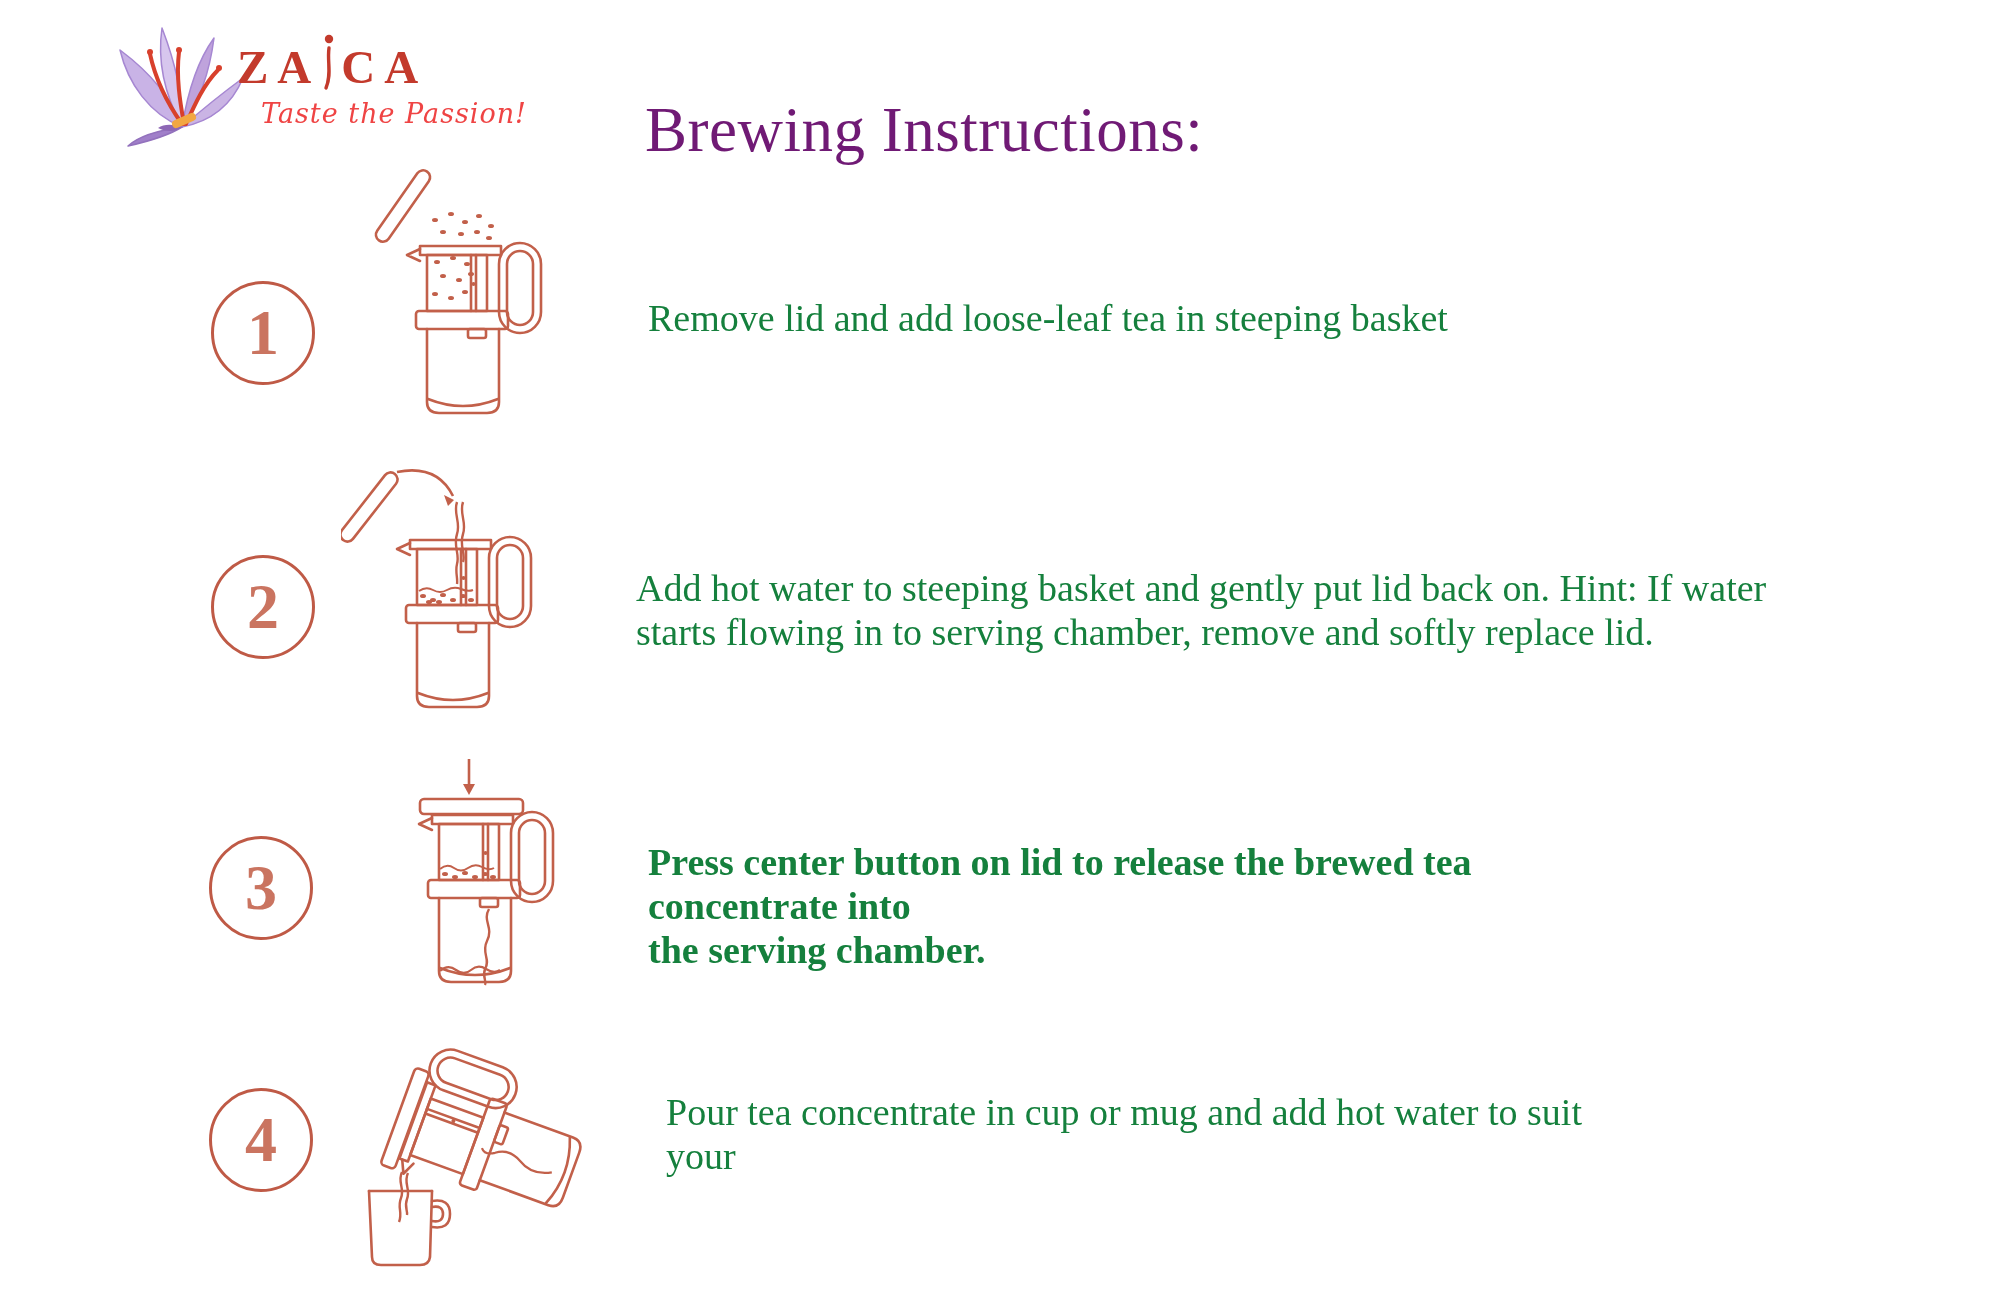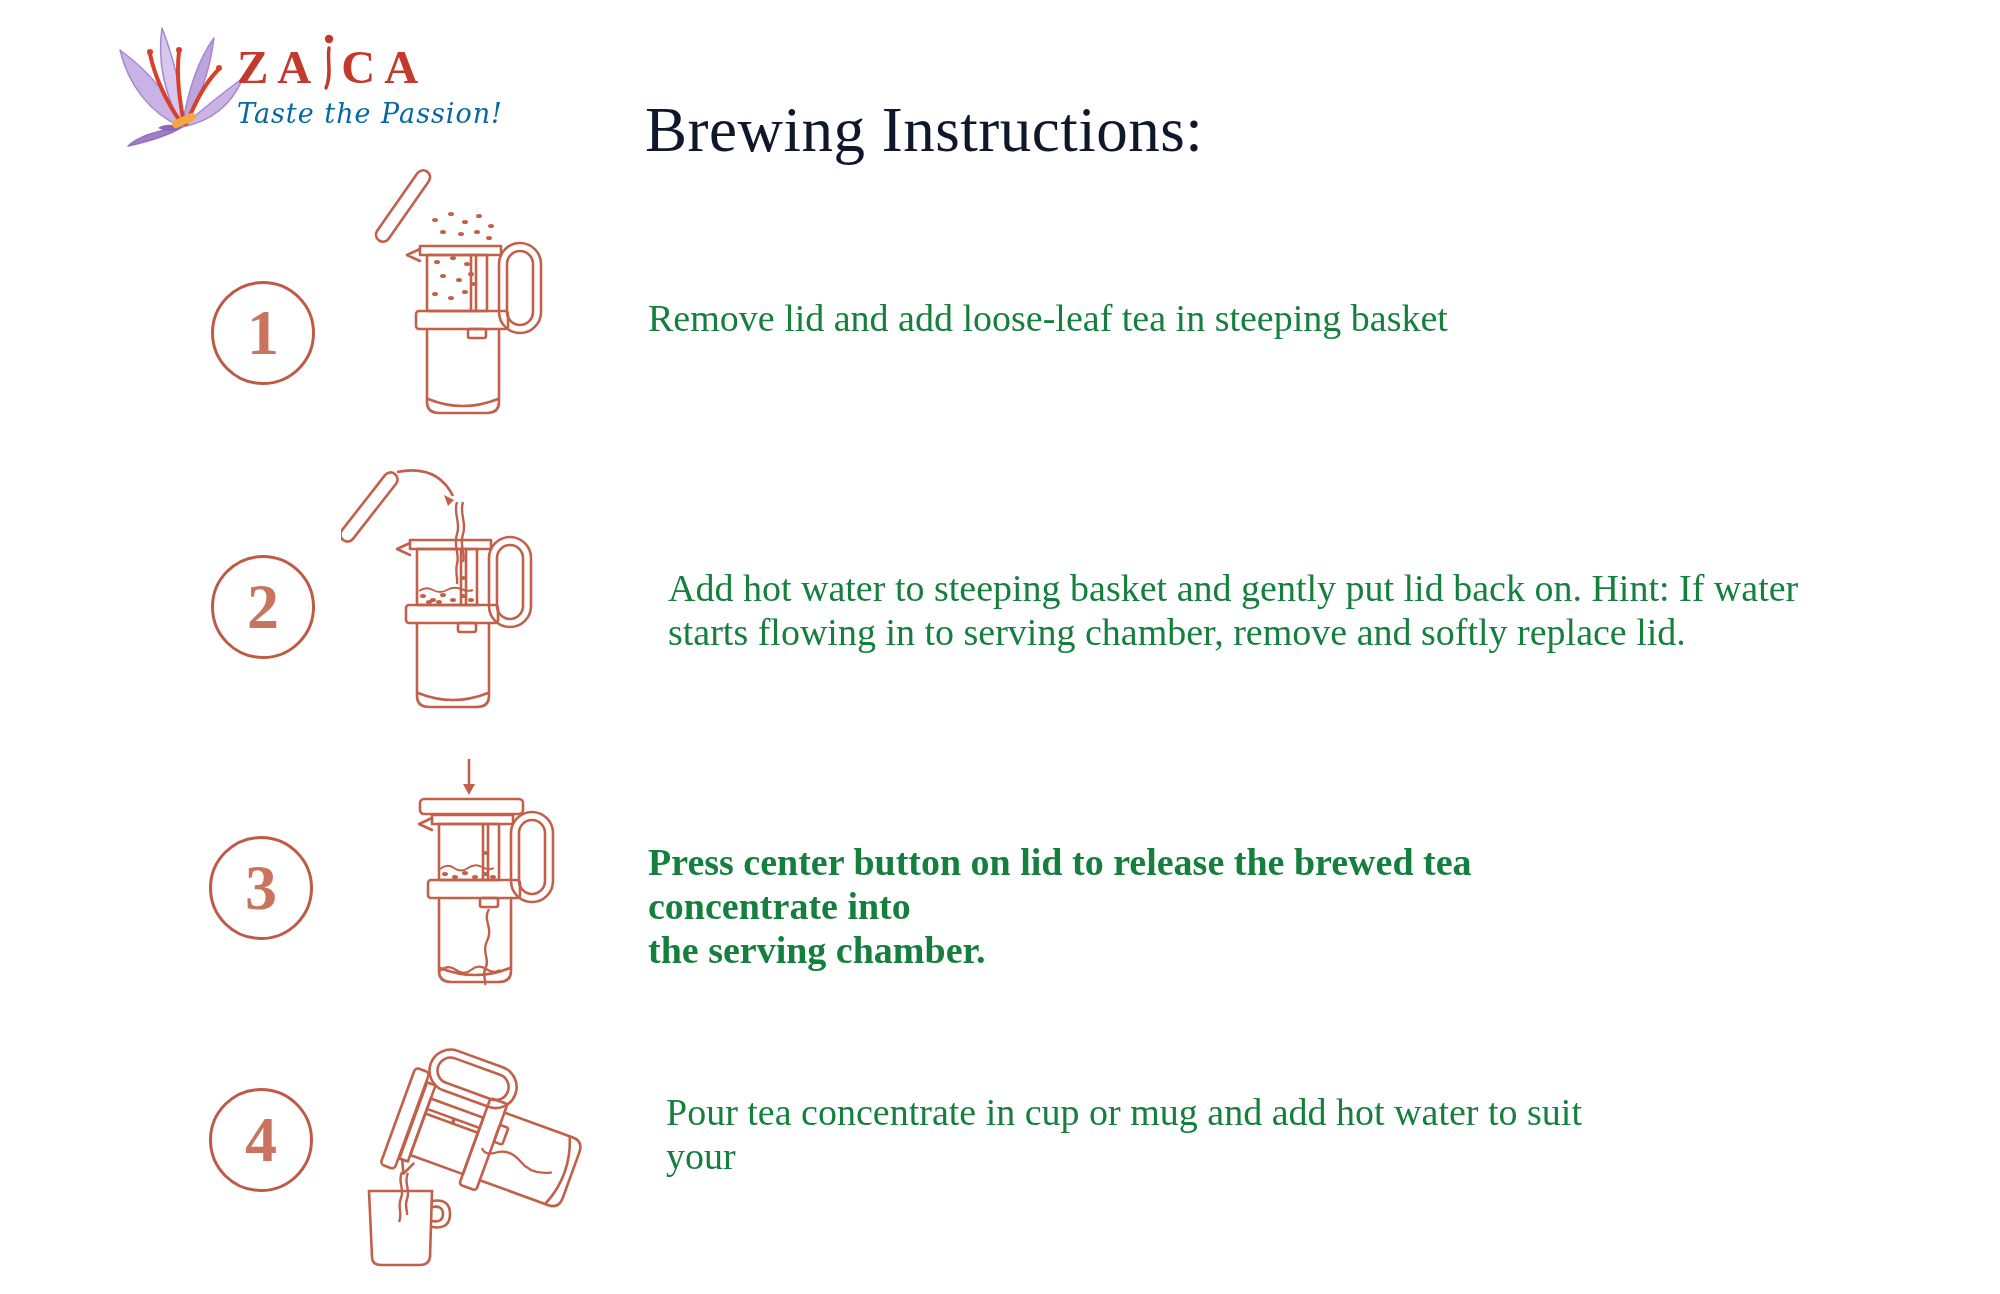--- a/index.html
+++ b/index.html
@@ -6,34 +6,34 @@
   .canvas{
     position:relative;width:2000px;height:1294px;background:#ffffff;
     font-family:"Liberation Serif", serif;overflow:hidden;
   }
   
   .flower-svg{position:absolute;left:100px;top:22px;}
   .logo-text{position:absolute;left:237px;top:34px;}
   .brand{display:flex;align-items:flex-end;color:#c33a2c;font-size:47px;
          letter-spacing:9px;line-height:1;font-weight:bold;}
   .stigma-i{margin:0 3px -1px 0;}
-  .tagline{margin-top:7px;font-size:27px;font-style:italic;color:#0369a1;
-           font-family:"DejaVu Serif", serif;letter-spacing:1px;}
+  .tagline{margin-top:7px;font-size:27px;font-style:italic;color:#ef4444;
+           font-family:"DejaVu Serif", serif;letter-spacing:1px;margin-left:24px;}
   
   .title{position:absolute;left:645px;top:94px;margin:0;font-weight:normal;
-         font-size:63px;color:#0f172a;letter-spacing:0.5px;}
+         font-size:63px;color:#701a75;letter-spacing:0.5px;}
   
   .badge{position:absolute;width:104px;height:104px;border:3px solid #bf5a46;
          border-radius:50%;display:flex;align-items:center;justify-content:center;
          font-size:64px;font-weight:bold;color:#ca7460;box-sizing:border-box;}
   .b1{left:211px;top:281px;} .b2{left:211px;top:555px;}
   .b3{left:209px;top:836px;} .b4{left:209px;top:1088px;}
   .step-text{position:absolute;font-size:38px;line-height:44px;color:#15803d;}
   .t1{left:648px;top:296px;width:980px;}
-  .t2{left:668px;top:566px;width:1240px;}
+  .t2{left:636px;top:566px;width:1240px;}
   .t3{left:648px;top:840px;width:1020px;font-weight:bold;}
   .t4{left:648px;top:1090px;width:980px;margin-left:18px;}
   .line:empty{display:none;}
   .illus{position:absolute;}
   .i1{left:373px;top:158px;} .i2{left:341px;top:450px;}
   .i3{left:393px;top:753px;} .i4{left:352px;top:1030px;}
 </style>
 </head>
 <body>
 

